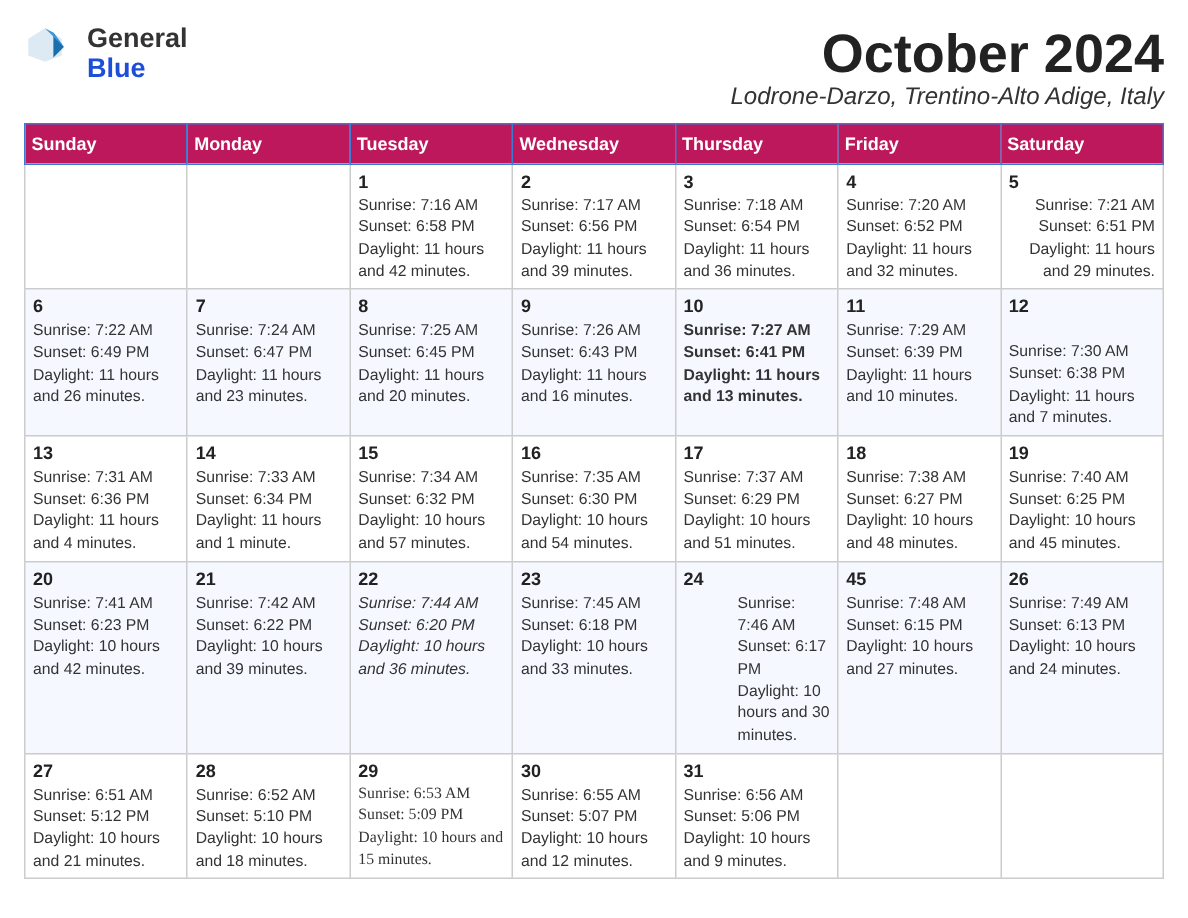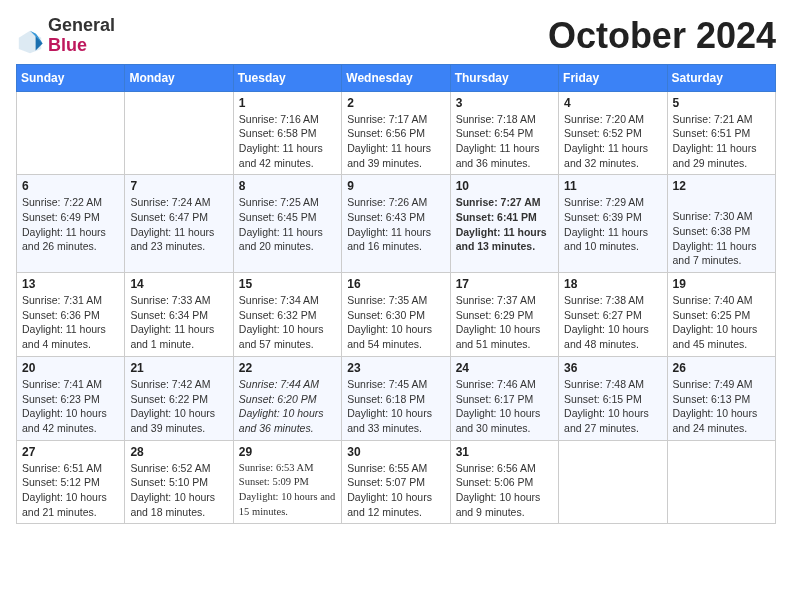--- a/index.html
+++ b/index.html
@@ -11,30 +11,30 @@
       padding: 16px;
     }
     .header {
       display: flex;
       justify-content: space-between;
       align-items: flex-start;
       margin-bottom: 8px;
     }
     .logo {
       display: flex;
-      align-items: flex-end;
-      gap: 4px;
+      align-items: flex-start;
+      gap: 14px;
     }
     .logo-text {
       font-size: 18px;
       font-weight: bold;
       line-height: 1.1;
     }
     .logo-general { color: #333; }
-    .logo-blue { color: #be185d; }
+    .logo-blue { color: #1d4ed8; }
     .logo-icon {
       width: 28px;
       height: 28px;
     }
     .title-block {
       text-align: right;
     }
     .month-title {
       font-size: 36px;
       font-weight: bold;
@@ -45,21 +45,21 @@
       font-size: 16px;
       color: #333;
       font-style: italic;
     }
     .calendar {
       width: 100%;
       border-collapse: collapse;
       font-size: 11px;
     }
     .calendar th {
-      background: #3b82f6;
+      background: #be185d;
       color: #fff;
       padding: 6px 4px;
       text-align: left;
       font-size: 12px;
       font-weight: bold;
       border: 1px solid #3a7bd5;
     }
     .calendar td {
       border: 1px solid #ccc;
       vertical-align: top;
@@ -97,20 +97,21 @@
       <polygon points="28,8 38,22 28,32" fill="#1a6faf"></polygon>
       <polygon points="20,4 38,22 28,8" fill="#3a9ad9"></polygon>
     </svg>
     <div class="logo-text">
       <span class="logo-general">General</span><br>
       <span class="logo-blue">Blue</span>
     </div>
   </div>
   <div class="title-block">
     <div class="month-title">October 2024</div>
+    <div class="subtitle">Lodrone-Darzo, Trentino-Alto Adige, Italy</div>
   </div>
 </div>
 
 <table class="calendar">
   <thead>
     <tr>
     <th>Sunday</th>
         <th>Monday</th>
         <th>Tuesday</th>
         <th>Wednesday</th>
@@ -142,21 +143,21 @@
 Daylight: 11 hours and 36 minutes.</div>
         </td>
         <td>
           <span class="day-num">4</span>
           <div class="day-info" style="white-space: pre-line;">Sunrise: 7:20 AM
 Sunset: 6:52 PM
 Daylight: 11 hours and 32 minutes.</div>
         </td>
         <td>
           <span class="day-num">5</span>
-          <div class="day-info" style="white-space: pre-line;">Sunrise: 7:21 AM
+          <div class="day-info" style="white-space: pre-line; text-align: right;">Sunrise: 7:21 AM
 Sunset: 6:51 PM
 Daylight: 11 hours and 29 minutes.</div>
         </td>
       </tr>
       <tr>
         <td>
           <span class="day-num">6</span>
           <div class="day-info" style="white-space: pre-line;">Sunrise: 7:22 AM
 Sunset: 6:49 PM
 Daylight: 11 hours and 26 minutes.</div>
@@ -262,26 +263,26 @@
 Daylight: 10 hours and 36 minutes.</div>
         </td>
         <td>
           <span class="day-num">23</span>
           <div class="day-info" style="white-space: pre-line;">Sunrise: 7:45 AM
 Sunset: 6:18 PM
 Daylight: 10 hours and 33 minutes.</div>
         </td>
         <td>
           <span class="day-num">24</span>
-          <div class="day-info" style="white-space: pre-line;">Sunrise: 7:46 AM
+          <div class="day-info" style="white-space: pre-line; margin-left: 36px;">Sunrise: 7:46 AM
 Sunset: 6:17 PM
 Daylight: 10 hours and 30 minutes.</div>
         </td>
         <td>
-          <span class="day-num">36</span>
+          <span class="day-num">45</span>
           <div class="day-info" style="white-space: pre-line;">Sunrise: 7:48 AM
 Sunset: 6:15 PM
 Daylight: 10 hours and 27 minutes.</div>
         </td>
         <td>
           <span class="day-num">26</span>
           <div class="day-info" style="white-space: pre-line;">Sunrise: 7:49 AM
 Sunset: 6:13 PM
 Daylight: 10 hours and 24 minutes.</div>
         </td>

